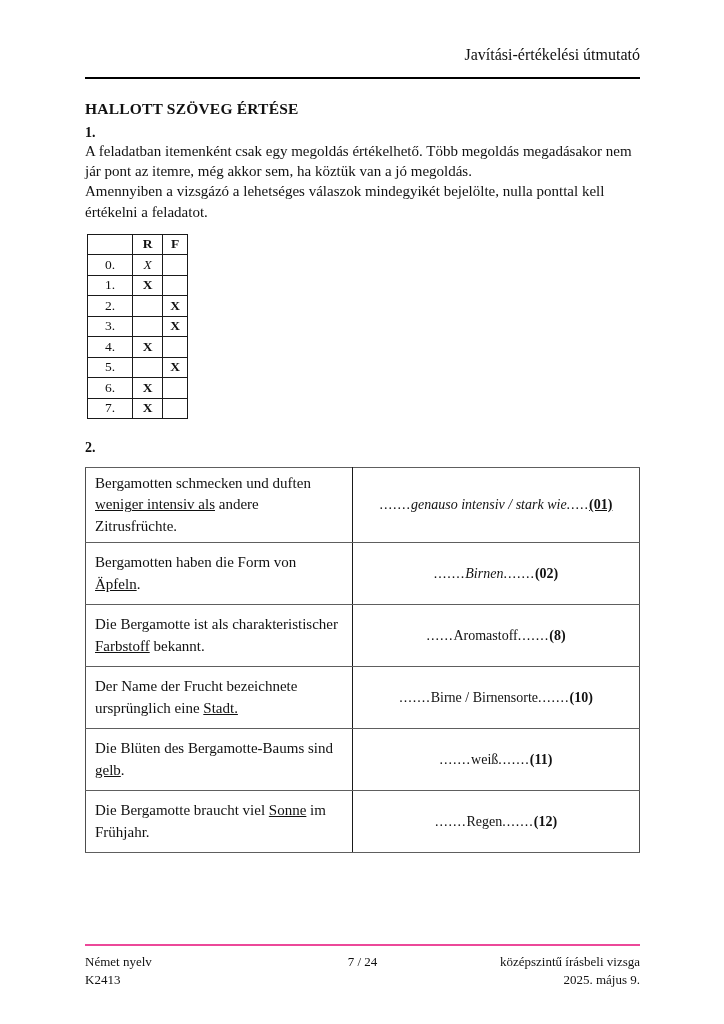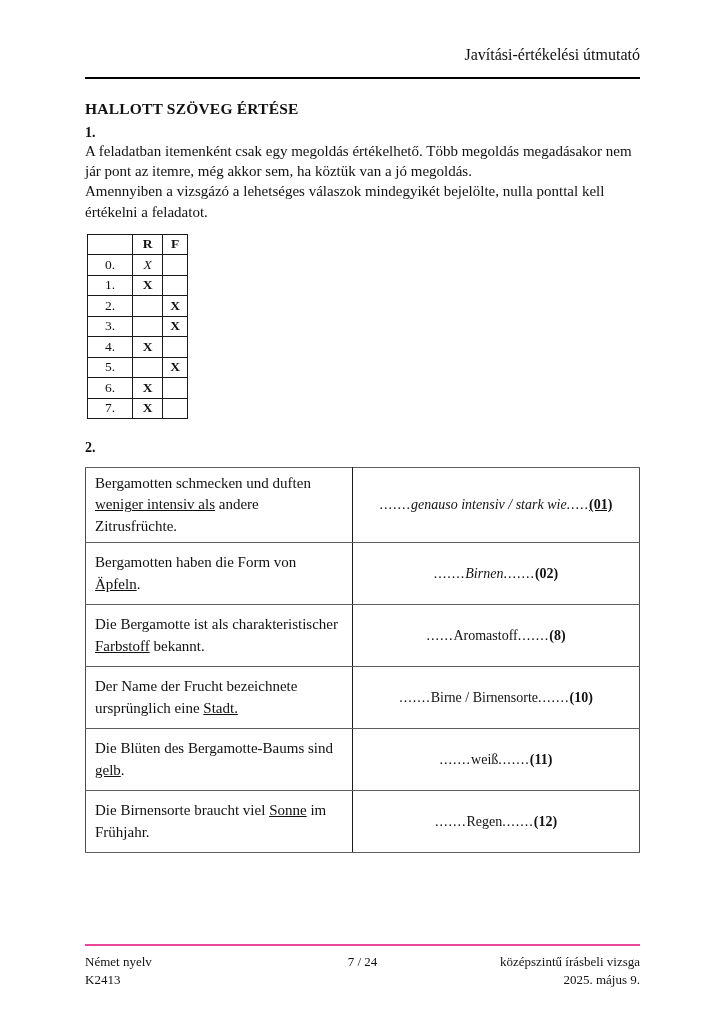--- a/index.html
+++ b/index.html
@@ -204,21 +204,21 @@
     <tr>
       <td class="stmt">
         <span>Die Blüten des Bergamotte-Baums sind </span><span class="u">gelb</span><span>.</span>
       </td>
       <td class="ans">
         <span class="dots">.......</span><span class="atext">weiß</span><span class="dots">.......</span><span class="num">(11)</span>
       </td>
     </tr>
     <tr>
       <td class="stmt">
-        <span>Die Birnensorte braucht viel </span><span class="u">Sonne</span><span> im Frühjahr.</span>
+        <span>Die Bergamotte braucht viel </span><span class="u">Sonne</span><span> im Frühjahr.</span>
       </td>
       <td class="ans">
         <span class="dots">.......</span><span class="atext">Regen</span><span class="dots">.......</span><span class="num">(12)</span>
       </td>
     </tr>
   </tbody>
     </table>
 
 </div>
 

